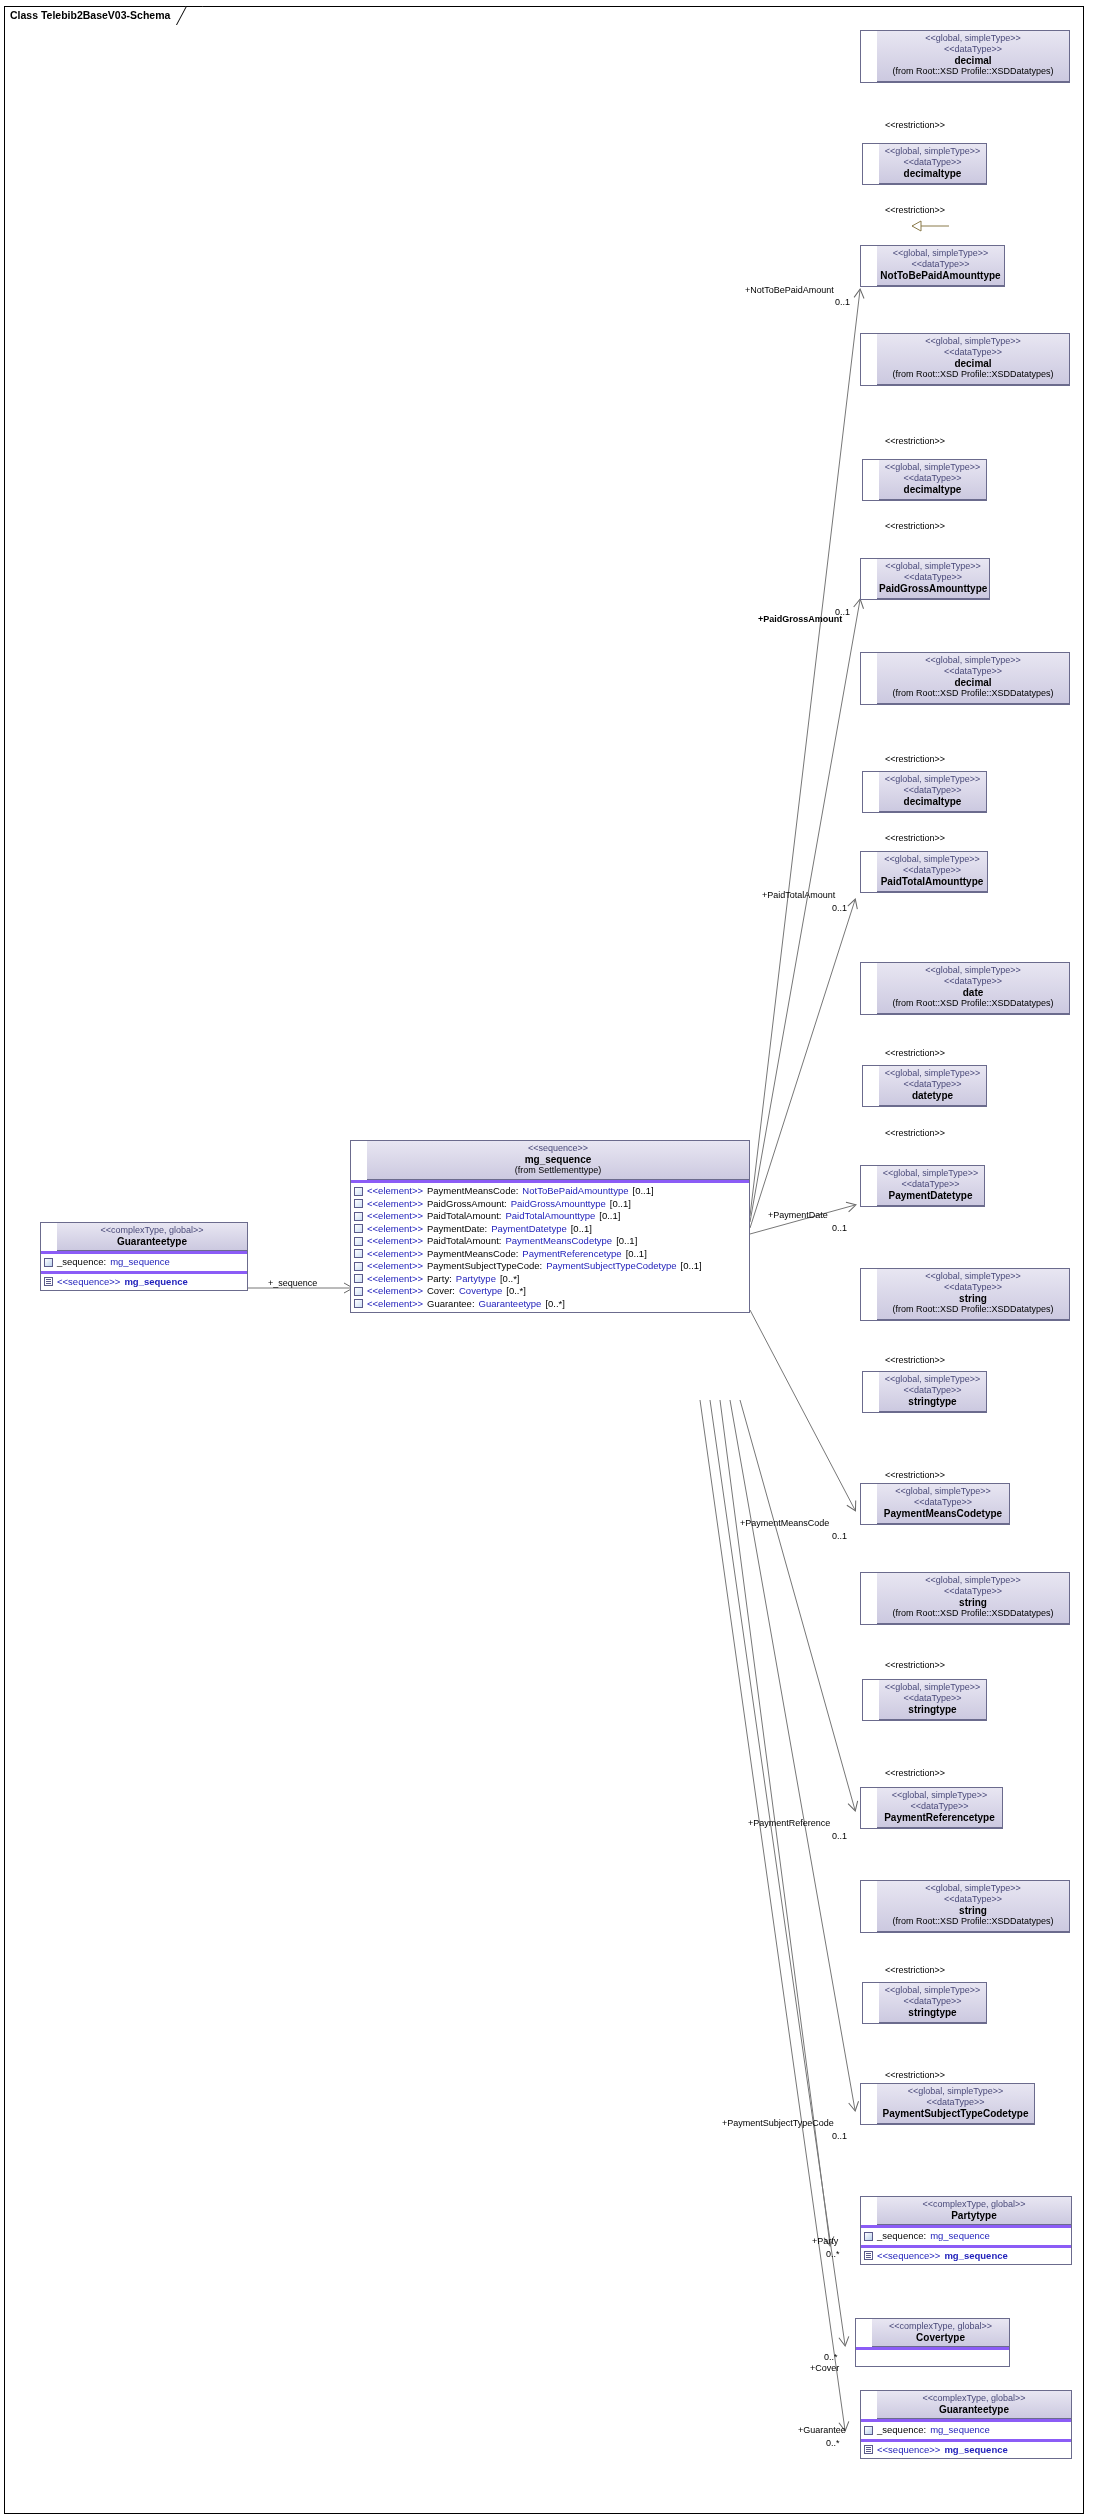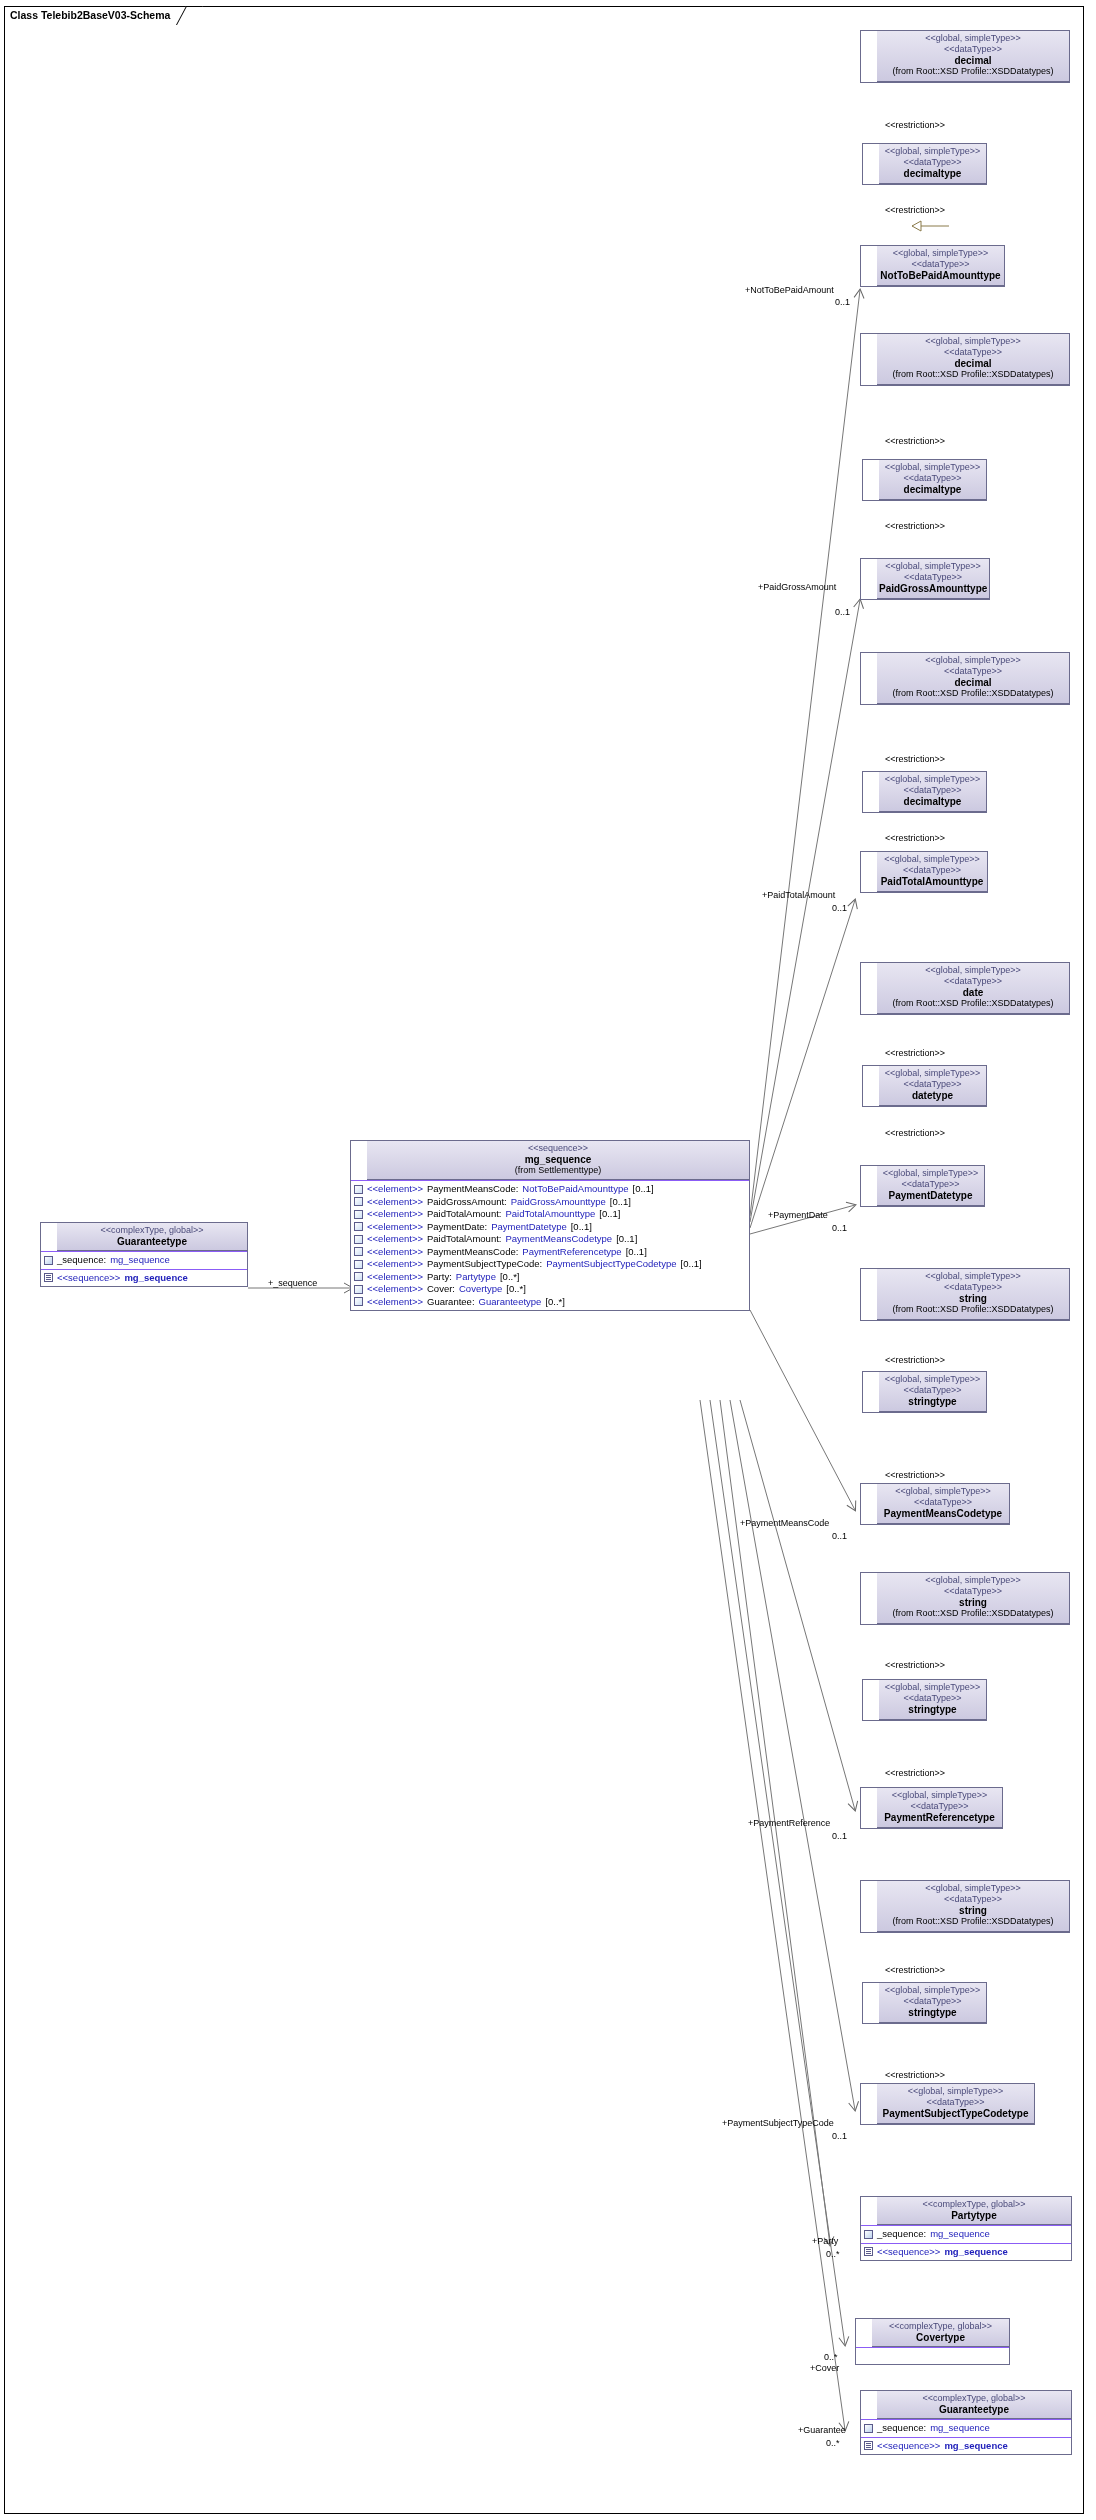--- a/index.html
+++ b/index.html
@@ -95,21 +95,21 @@
     font-size: 10px;
     display: block;
     color: #000;
   }
   .cls .hdr .from {
     font-size: 9px;
     display: block;
     color: #000;
   }
   .cls .sect {
-    border-top: 1px solid #8b5cf6;
+    border-top: 3px solid #8b5cf6;
     padding: 2px 3px;
     line-height: 12.5px;
   }
   .cls .sect:first-child { border-top: none; }
   .cls .row {
     display: flex;
     align-items: center;
     gap: 4px;
     white-space: nowrap;
     line-height: 12.5px;
@@ -241,21 +241,21 @@
     </div>
   </div>
   <div class="elabel" style="left:885px; top:521px;">&lt;&lt;restriction&gt;&gt;</div>
   <div class="cls simple" style="left:860px; top:558px; width:130px;">
     <div class="hdr">
       <span class="stereo">&lt;&lt;global, simpleType&gt;&gt;</span>
       <span class="stereo">&lt;&lt;dataType&gt;&gt;</span>
       <span class="nm">PaidGrossAmounttype</span>
     </div>
   </div>
-  <div class="elabel" style="left:758px; top:582px;">+PaidGrossAmount</div>
+  <div class="elabel" style="left:758px; top:614px;font-weight:bold;">+PaidGrossAmount</div>
   <div class="elabel" style="left:835px; top:607px;">0..1</div>
 
   <div class="cls simple" style="left:860px; top:652px; width:210px;">
     <div class="hdr">
       <span class="stereo">&lt;&lt;global, simpleType&gt;&gt;</span>
       <span class="stereo">&lt;&lt;dataType&gt;&gt;</span>
       <span class="nm">decimal</span>
       <span class="from">(from Root::XSD Profile::XSDDatatypes)</span>
     </div>
   </div>

